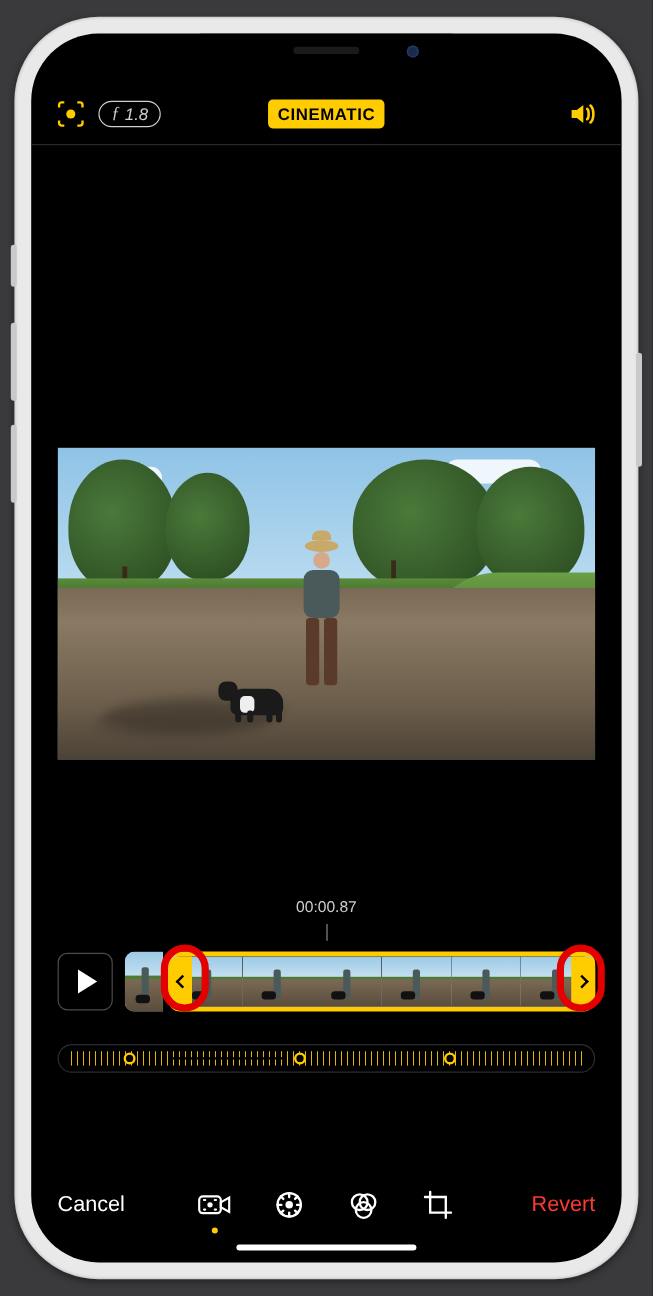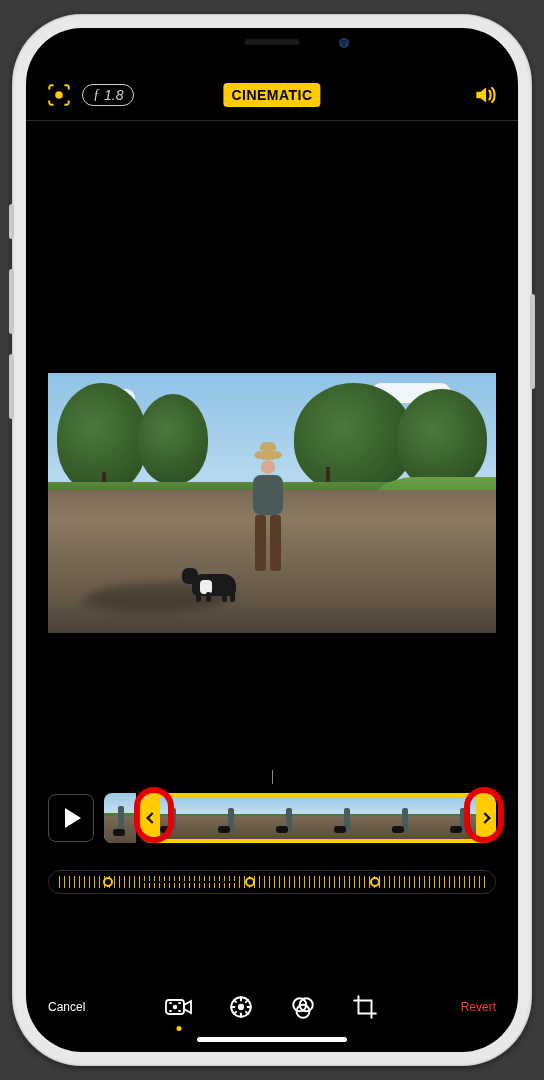--- a/index.html
+++ b/index.html
@@ -151,21 +151,21 @@
     .ticks::before{content:"";position:absolute;inset:0;
       background-image: repeating-linear-gradient(90deg,#FFCC00 0 1px, transparent 1px 5px);
       opacity:.9;}
     .ticks .dash{position:absolute;height:2px;left:20%;width:22%;background:#000;top:5px;}
     .keydot { width:10px;height:10px;border:2px solid #FFCC00;background:#000;border-radius:50%; position:absolute; top:50%; transform:translateY(-50%);}
     .kd1{left:12%}.kd2{left:44%}.kd3{left:72%}
 
     
     .footer { position:absolute; left:0; right:0; bottom:30px; padding: 12px 22px 8px;
       display:flex; align-items:center; }
-    .txt-btn { font-size:12px; color:#fff; cursor:pointer; }
+    .txt-btn { font-size:18px; color:#fff; cursor:pointer; }
     .txt-btn.rev { color:#ff3b30; margin-left:auto; }
     .tools { position:absolute; left:50%; transform:translateX(-50%);
       display:flex; gap:34px; align-items:center; color:#fff; }
     .tool { width:28px; height:28px; display:flex; align-items:center; justify-content:center; cursor:pointer; position:relative;}
     .dot-ind{ position:absolute; bottom:-10px; left:50%; transform:translateX(-50%); width:5px;height:5px;background:#FFCC00;border-radius:50%;}
 
     .home-ind { position:absolute; bottom:10px; left:50%; transform:translateX(-50%);
       width:150px; height:5px; background:#fff; border-radius:3px; }
   </style>
 </head>
@@ -236,20 +236,21 @@
         <div class="dhead"></div>
           <div class="dbody"></div>
           <div class="dchest"></div>
         <div class="dleg dl1"></div>
           <div class="dleg dl2"></div>
           <div class="dleg dl3"></div>
           <div class="dleg dl4"></div>
       </div>
     </div>
 
+    <div class="time-label">00:00.87</div>
     <div class="playhead-tick"></div>
 
     <div class="strip-row">
       <div class="play-btn">
         <span class="play-triangle"></span>
       </div>
       <div class="filmstrip">
         <div class="lead-thumb">
           <div class="mini-sky"></div>
             <div class="mini-grs"></div>

